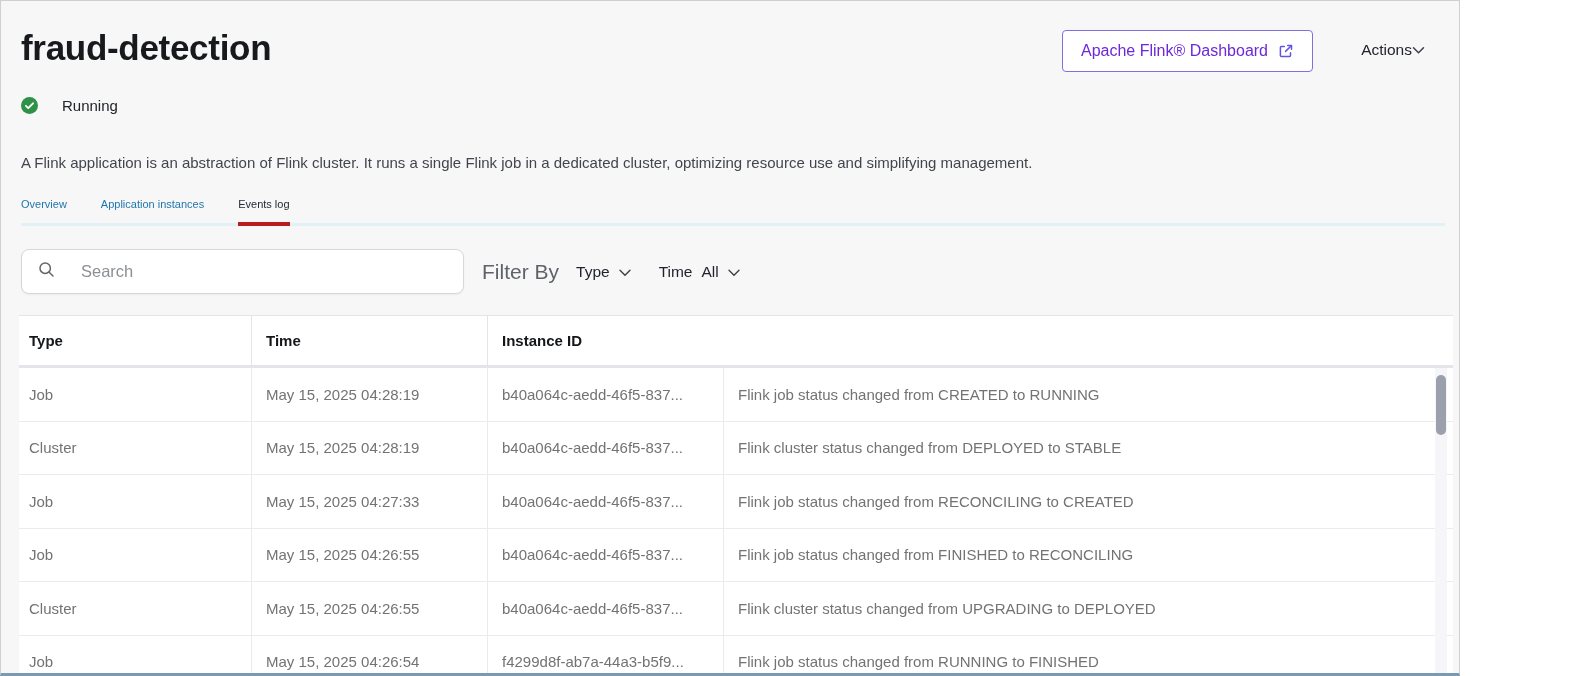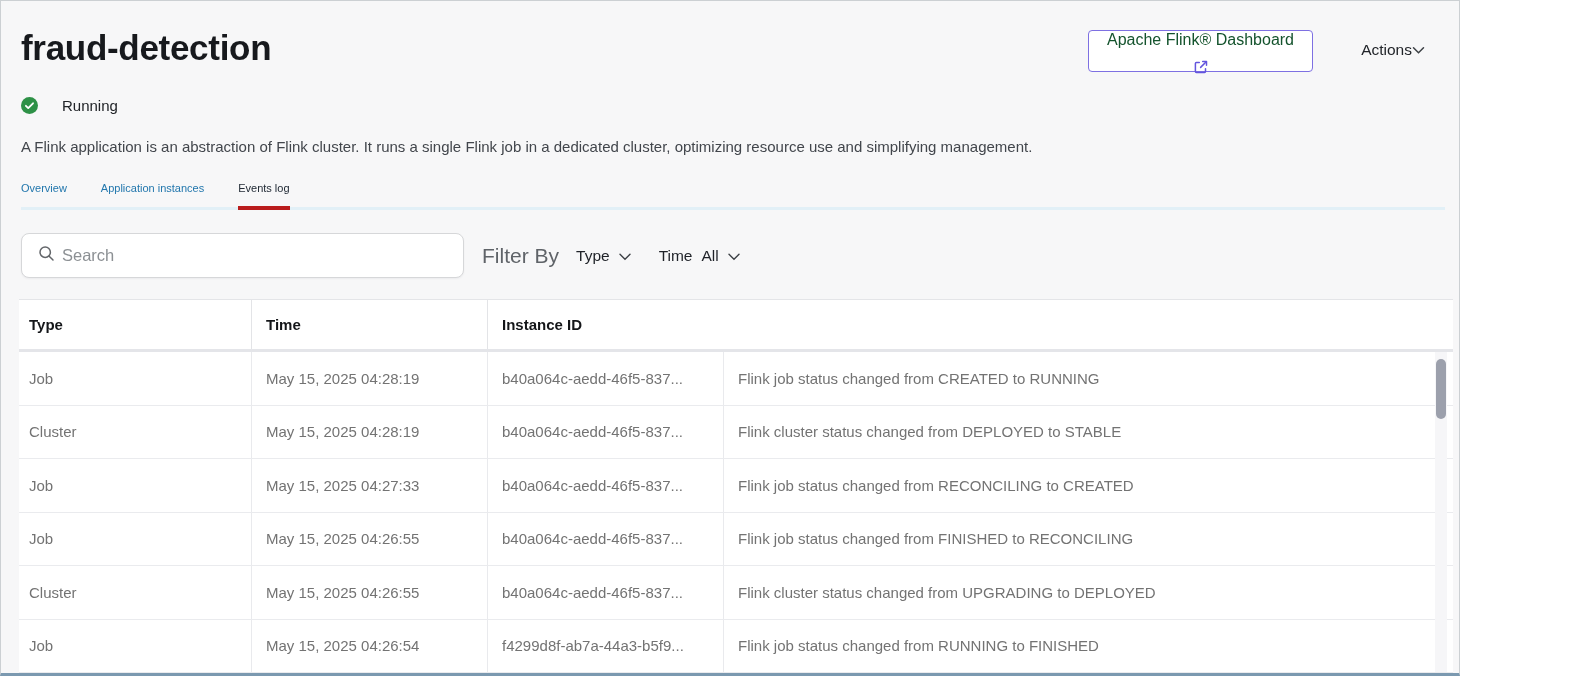--- a/index.html
+++ b/index.html
@@ -25,44 +25,43 @@
     color: #17191d;
   }
 
   .dashboard-btn {
     position: absolute; top: 29px; right: 146px;
     height: 42px; padding: 0 18px;
     display: flex; align-items: center; gap: 10px;
     background: #ffffff;
     border: 1px solid #7e70e2;
     border-radius: 4px;
-    color: #14532d;
+    color: #6d28d9;
     font-size: 16px;
     font-family: inherit;
     cursor: pointer;
-    flex-direction: column;
   }
   .dashboard-btn svg { display: block; }
 
   .actions-btn {
     position: absolute; top: 40px; right: 34px;
     display: flex; align-items: center; 
     font-size: 15.5px; color: #212429;
     cursor: pointer;
   }
 
   .status-row {
     display: flex; align-items: center; gap: 24px;
     margin: 27px 0 0 20px;
     font-size: 15px; color: #212428;
   }
   .status-row svg { display: block; }
 
   .description {
-    margin: 24px 0 0 20px;
+    margin: 40px 0 0 20px;
     font-size: 15px; color: #42464c;
   }
 
   .tabs {
     display: flex; gap: 34px;
     margin: 27px 14px 0 20px;
     border-bottom: 3px solid #e2f0f7;
   }
   .tab {
     font-size: 11px;
@@ -76,21 +75,21 @@
     border-bottom: 4px solid #b91c1c;
     margin-bottom: -3px;
   }
 
   .toolbar { display: flex; align-items: center; margin: 23px 0 0 20px; }
   .search-box {
     width: 443px; height: 45px;
     background: #fff;
     border: 1px solid #d6d7d9;
     border-radius: 8px;
-    display: flex; align-items: center; gap: 7px;
+    display: flex; align-items: center; gap: 26px;
     padding: 0 16px;
     box-shadow: 0 1px 2px rgba(20,20,30,0.05);
   }
   .search-box input {
     flex: 1; border: none; outline: none; background: transparent;
     font-size: 16.5px; font-family: inherit; color: #2a2d31;
   }
   .search-box input::placeholder { color: #8c9094; }
   .filter-by-label { margin-left: 18px; font-size: 21px; color: #5f6368; }
   .dropdown {

